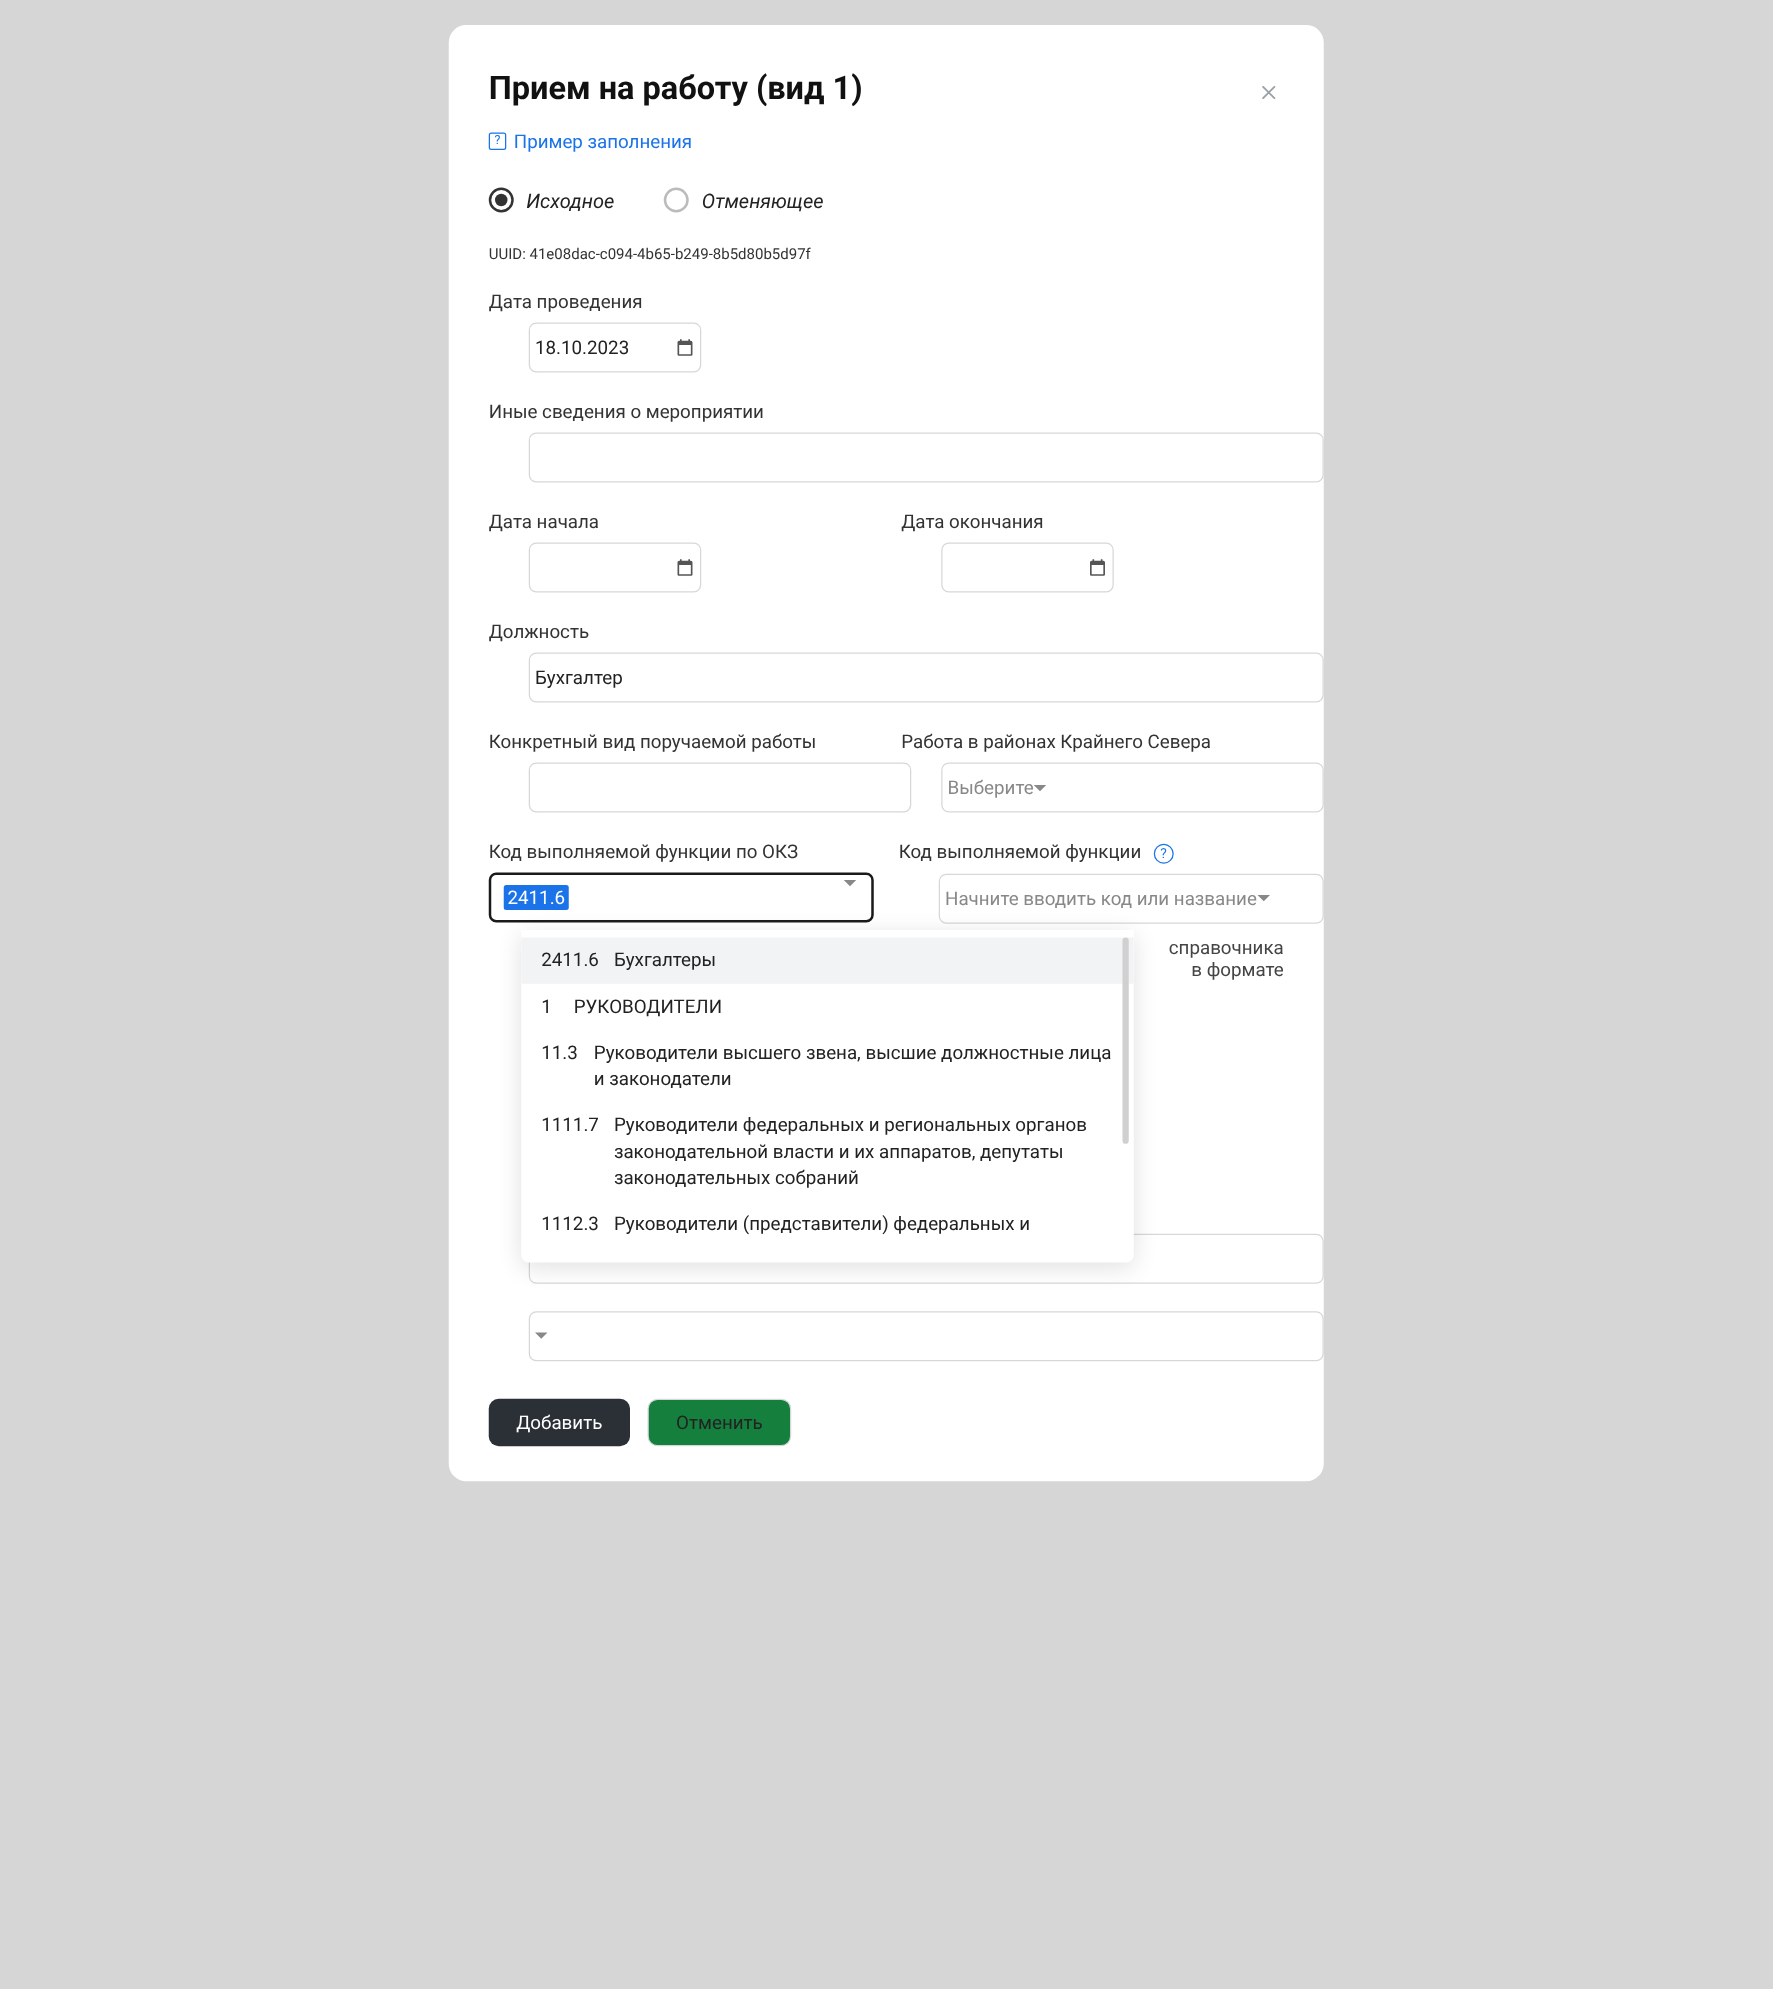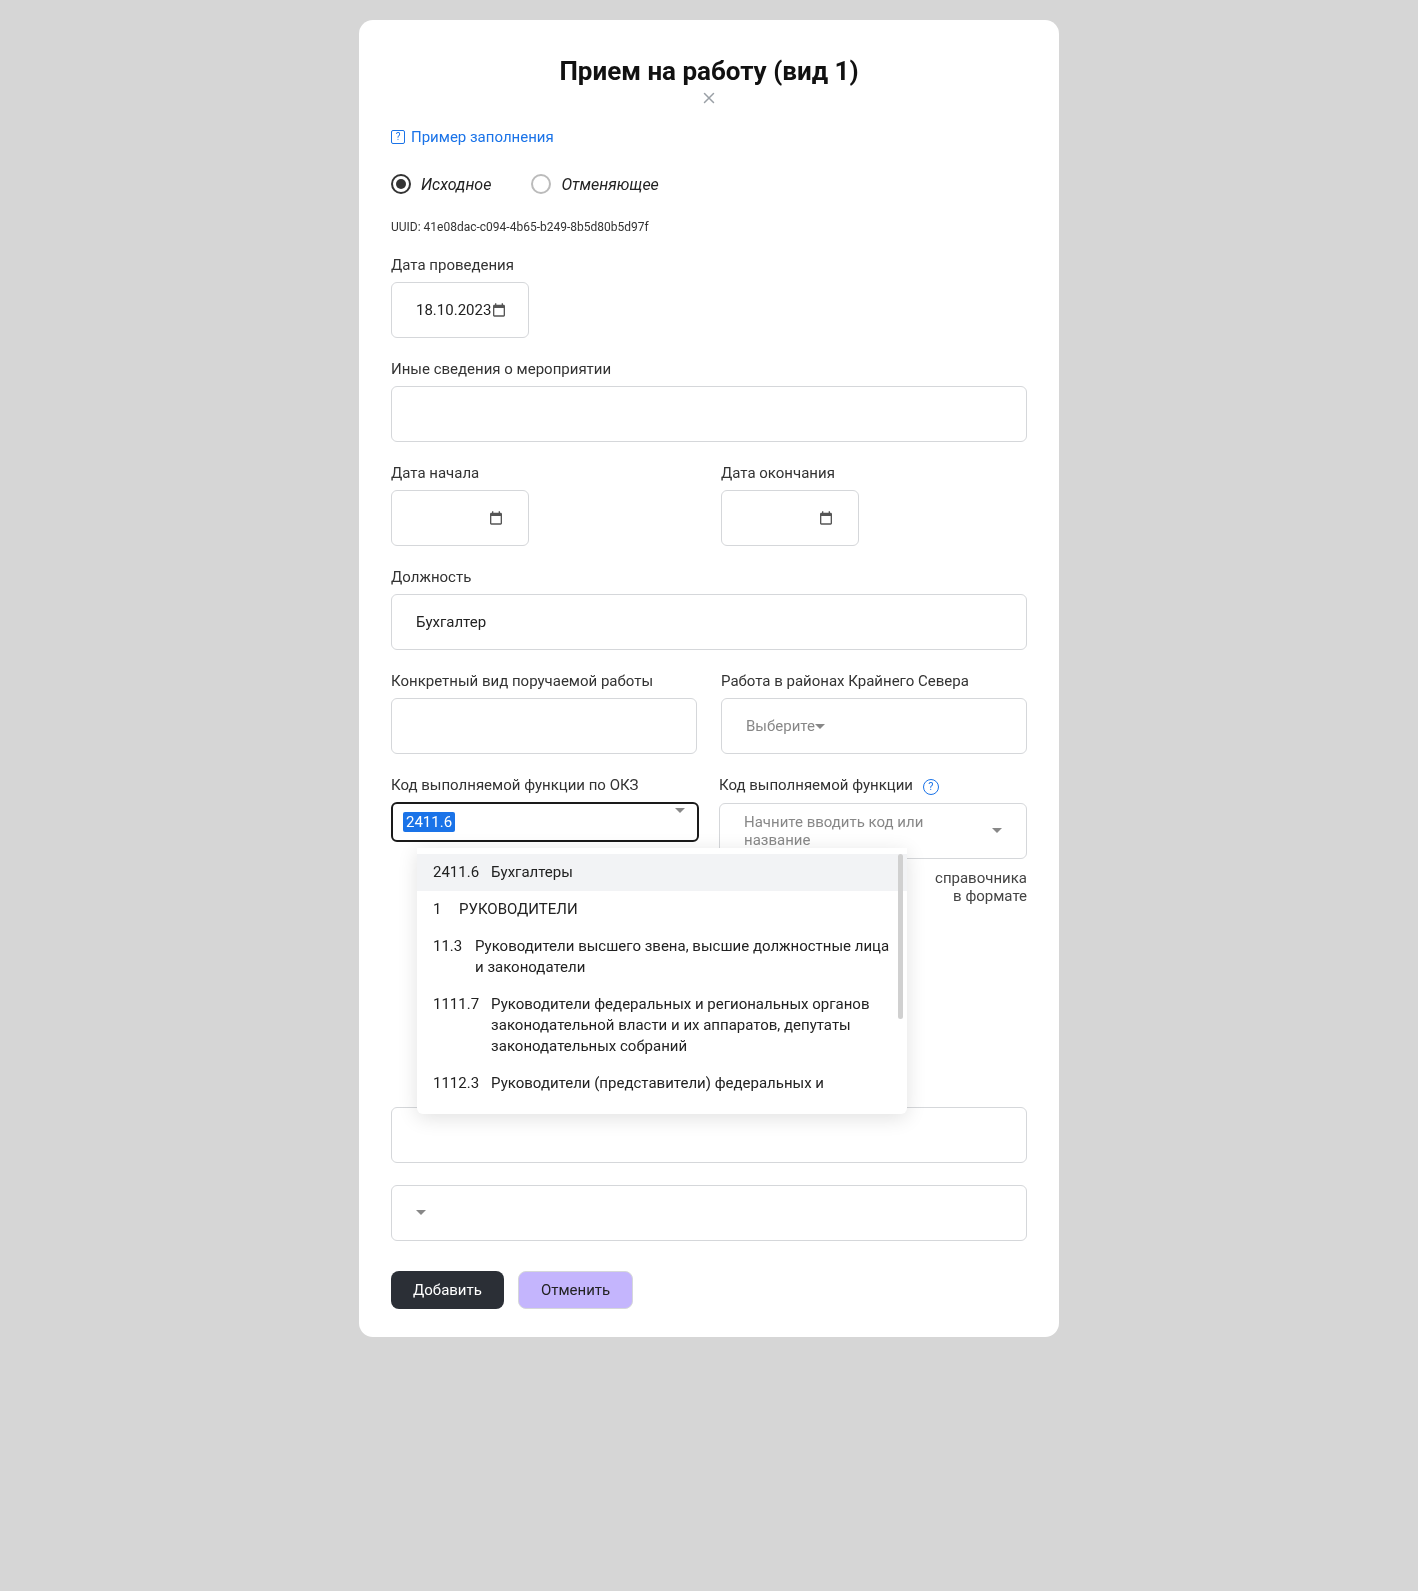--- a/index.html
+++ b/index.html
@@ -13,23 +13,22 @@
   .modal {
     width: 700px;
     margin: 0 auto;
     background: #fff;
     border-radius: 14px;
     padding: 36px 32px 28px 32px;
     position: relative;
   }
   .modal-header {
     display: flex;
-    align-items: center;
+    align-items: flex-end;
     justify-content: space-between;
-    flex-direction: column;
   }
   .modal-title {
     font-size: 26px;
     font-weight: 700;
     color: #111;
   }
   .close-btn {
     width: 24px; height: 24px;
     color: #9aa0a6;
     cursor: pointer;
@@ -99,29 +98,30 @@
     color: #333;
     margin-bottom: 8px;
   }
   .row-2 {
     display: flex;
     gap: 24px;
   }
   .row-2 > .col { flex: 1; }
   .text-input, .date-input, .select-input {
     width: 100%;
-    height: 56px;
+    height: 40px;
     border: 1px solid #d5d7da;
     border-radius: 6px;
-    padding: 0 24px;
+    padding: 0 4px;
     font-size: 15px;
     color: #222;
     background: #fff;
     display: flex;
     align-items: center;
+    margin-left: 32px;
   }
   .date-input { width: 138px; justify-content: space-between; }
   .select-input {
     justify-content: flex-start;
     color: #888;
     cursor: pointer;
   }
   .chevron {
     width: 0; height: 0;
     border-left: 5px solid transparent;
@@ -228,21 +228,21 @@
   }
   .btn {
     height: 38px;
     padding: 0 22px;
     border-radius: 8px;
     font-size: 15px;
     cursor: pointer;
     display: inline-flex;
     align-items: center;
     border: 1px solid #d5d7da;
-    background: #c4b5fd;
+    background: #15803d;
     color: #222;
   }
   .btn.primary {
     background: #2b2f36;
     color: #fff;
     border: none;
   }
 </style>
 </head>
 <body>

